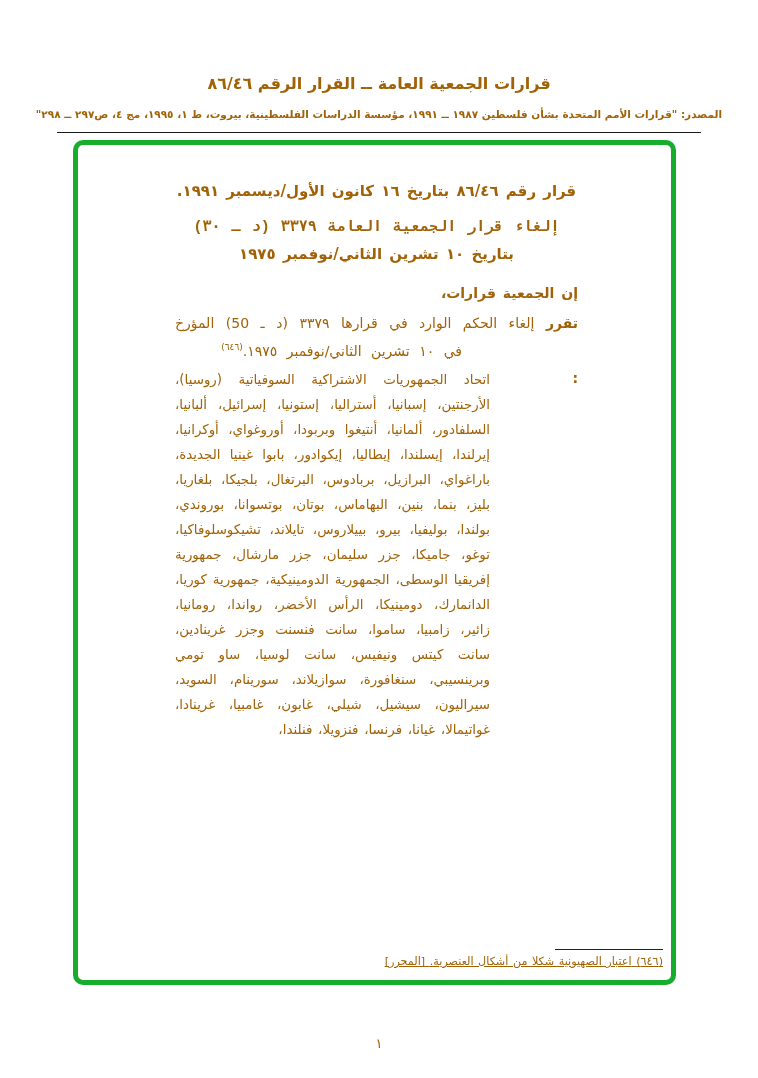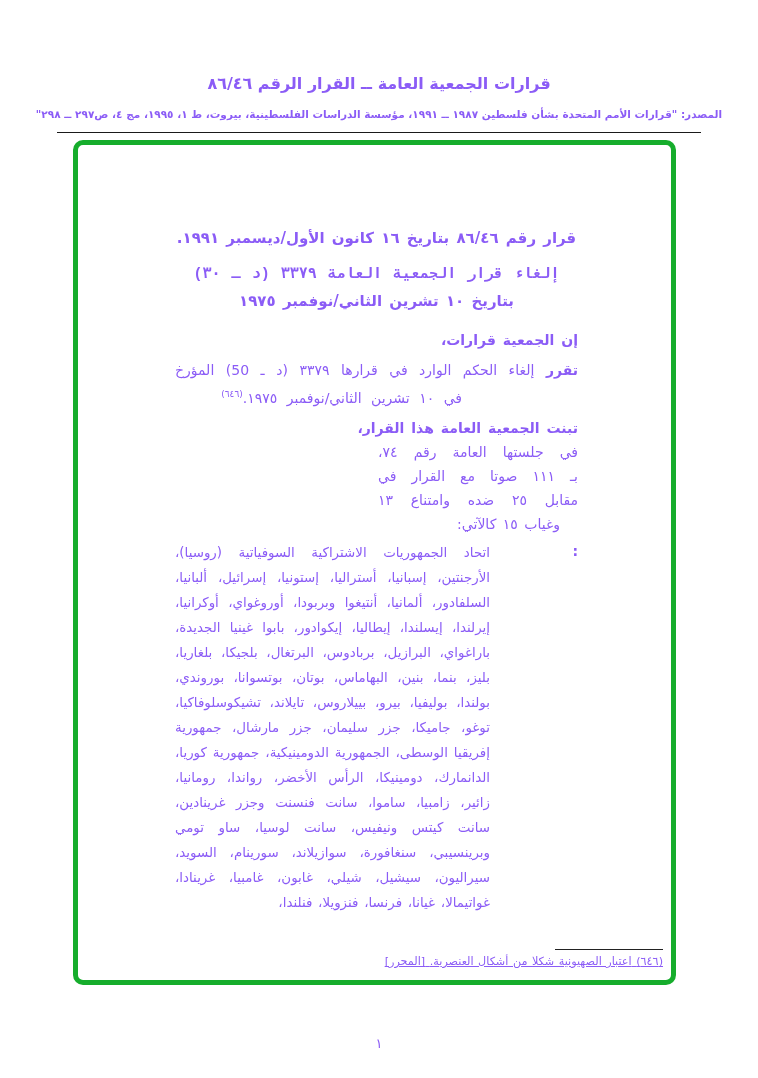--- a/index.html
+++ b/index.html
@@ -5,21 +5,21 @@
   :root { --box-border: #16ad2c; }
   * { margin:0; padding:0; box-sizing:border-box; }
   html,body { background:#e8e8e8; }
   .page {
     position:relative;
     width:758px; height:1078px;
     margin:0 auto;
     background:#ffffff;
     direction:rtl;
     font-family:"DejaVu Sans", sans-serif;
-    color:#8b5cf6;
+    color:#a16207;
     overflow:hidden;
   }
   .doc-title {
     position:absolute; top:74px; left:0; right:0;
     text-align:center; font-weight:bold; font-size:16px;
   }
   .doc-source {
     position:absolute; top:108px; left:0; right:0;
     text-align:center; font-weight:bold; font-size:10.5px;
   }
@@ -31,21 +31,20 @@
     position:absolute; top:140px; left:73px;
     width:603px; height:845px;
     border:5px solid var(--box-border);
     border-radius:10px;
     background:#fff;
   }
   .content {
     padding:34px 93px 0 97px;
     font-size:14px; line-height:24px;
     word-spacing:2px;
-    margin-top:47px;
   }
   .h1 { text-align:center; font-weight:bold; font-size:15px; margin-bottom:12px; }
   .h2 { text-align:center; font-weight:bold; font-size:15px; line-height:26px; }
   .h2.first { margin-top:10px;font-family:Liberation Mono, monospace; }
   .preamble { margin-top:14px; font-weight:bold; }
   .op-line1 { margin-top:6px; text-align:justify; text-align-last:justify; }
   .op-line2 { margin-right:116px; word-spacing:5px; }
   .fnref { font-size:9px; vertical-align:6px; letter-spacing:0; }
   .adoption { margin-top:6px; width:200px; }
   .ad-bold { font-weight:bold; white-space:nowrap; text-align:right; }
@@ -83,27 +82,20 @@
       <div class="h1">قرار رقم ٨٦/٤٦ بتاريخ ١٦ كانون الأول/ديسمبر ١٩٩١.</div>
 
       <div class="h2 first">إلغاء قرار الجمعية العامة ٣٣٧٩ (د ـ ٣٠)</div>
       <div class="h2">بتاريخ ١٠ تشرين الثاني/نوفمبر ١٩٧٥</div>
 
       <div class="preamble">إن الجمعية قرارات،</div>
 
       <div class="op-line1"><b>تقرر</b> <span>إلغاء الحكم الوارد في قرارها ٣٣٧٩ (د ـ 50) المؤرخ</span></div>
       <div class="op-line2"><span>في ١٠ تشرين الثاني/نوفمبر ١٩٧٥.</span><sup class="fnref">(٦٤٦)</sup></div>
 
-      <div class="adoption">
-        <div class="ad-bold">تبنت الجمعية العامة هذا القرار،</div>
-        <div class="ad-just">في جلستها العامة رقم ٧٤،</div>
-        <div class="ad-just">بـ ١١١ صوتا مع القرار في</div>
-        <div class="ad-just">مقابل ٢٥ ضده وامتناع ١٣</div>
-        <div class="ad-last">وغياب ١٥ كالآتي:</div>
-      </div>
 
       <div class="vote-row">
         <div class="vote-label">
             <span>:</span>
           </div>
         <div class="vote-list">اتحاد الجمهوريات الاشتراكية السوفياتية (روسيا)، الأرجنتين، إسبانيا، أستراليا، إستونيا، إسرائيل، ألبانيا، السلفادور، ألمانيا، أنتيغوا وبربودا، أوروغواي، أوكرانيا، إيرلندا، إيسلندا، إيطاليا، إيكوادور، بابوا غينيا الجديدة، باراغواي، البرازيل، بربادوس، البرتغال، بلجيكا، بلغاريا، بليز، بنما، بنين، البهاماس، بوتان، بوتسوانا، بوروندي، بولندا، بوليفيا، بيرو، بييلاروس، تايلاند، تشيكوسلوفاكيا، توغو، جاميكا، جزر سليمان، جزر مارشال، جمهورية إفريقيا الوسطى، الجمهورية الدومينيكية، جمهورية كوريا، الدانمارك، دومينيكا، الرأس الأخضر، رواندا، رومانيا، زائير، زامبيا، ساموا، سانت فنسنت وجزر غرينادين، سانت كيتس ونيفيس، سانت لوسيا، ساو تومي وبرينسيبي، سنغافورة، سوازيلاند، سورينام، السويد، سيراليون، سيشيل، شيلي، غابون، غامبيا، غرينادا، غواتيمالا، غيانا، فرنسا، فنزويلا، فنلندا،</div>
       </div>
 
     </div>
 

